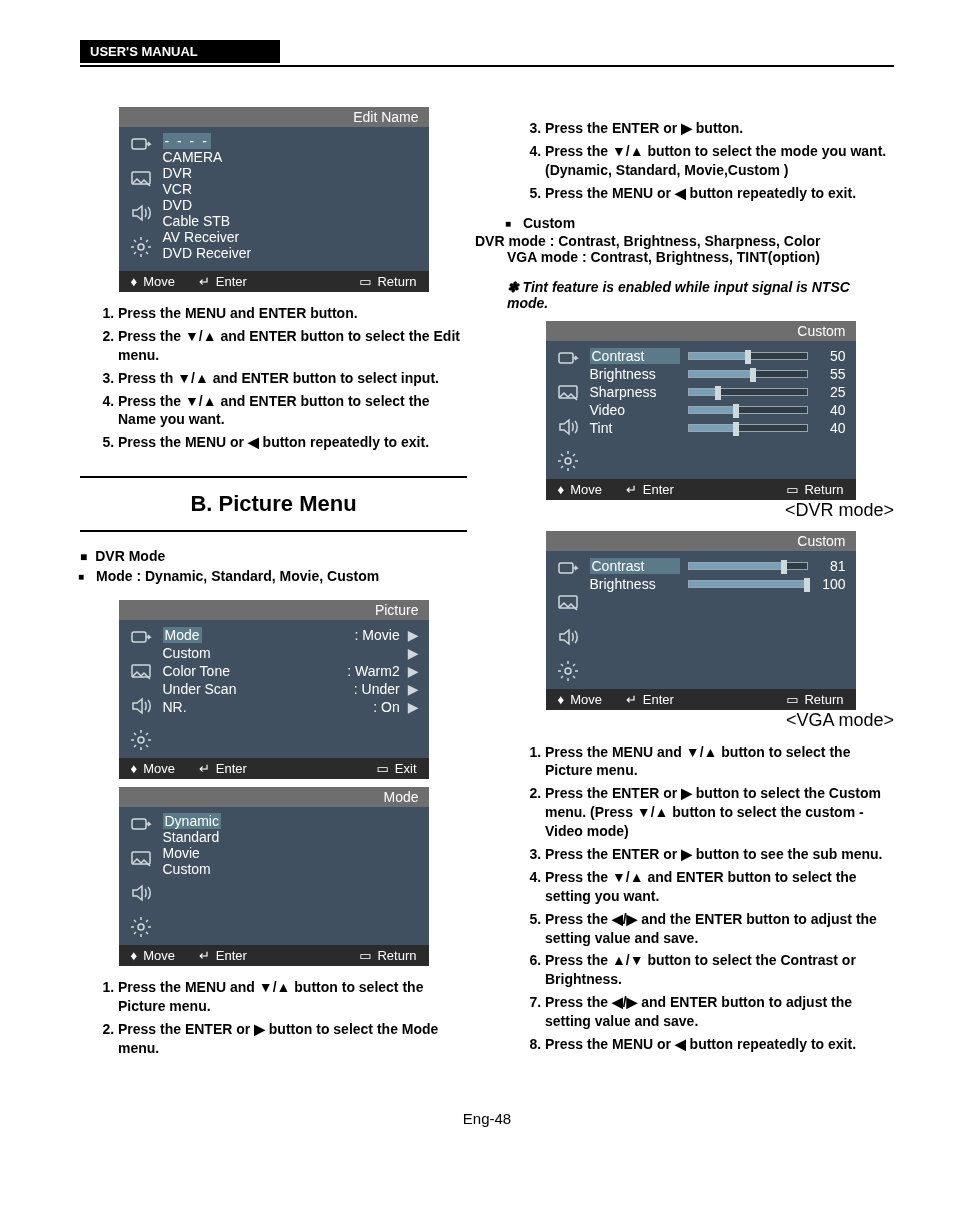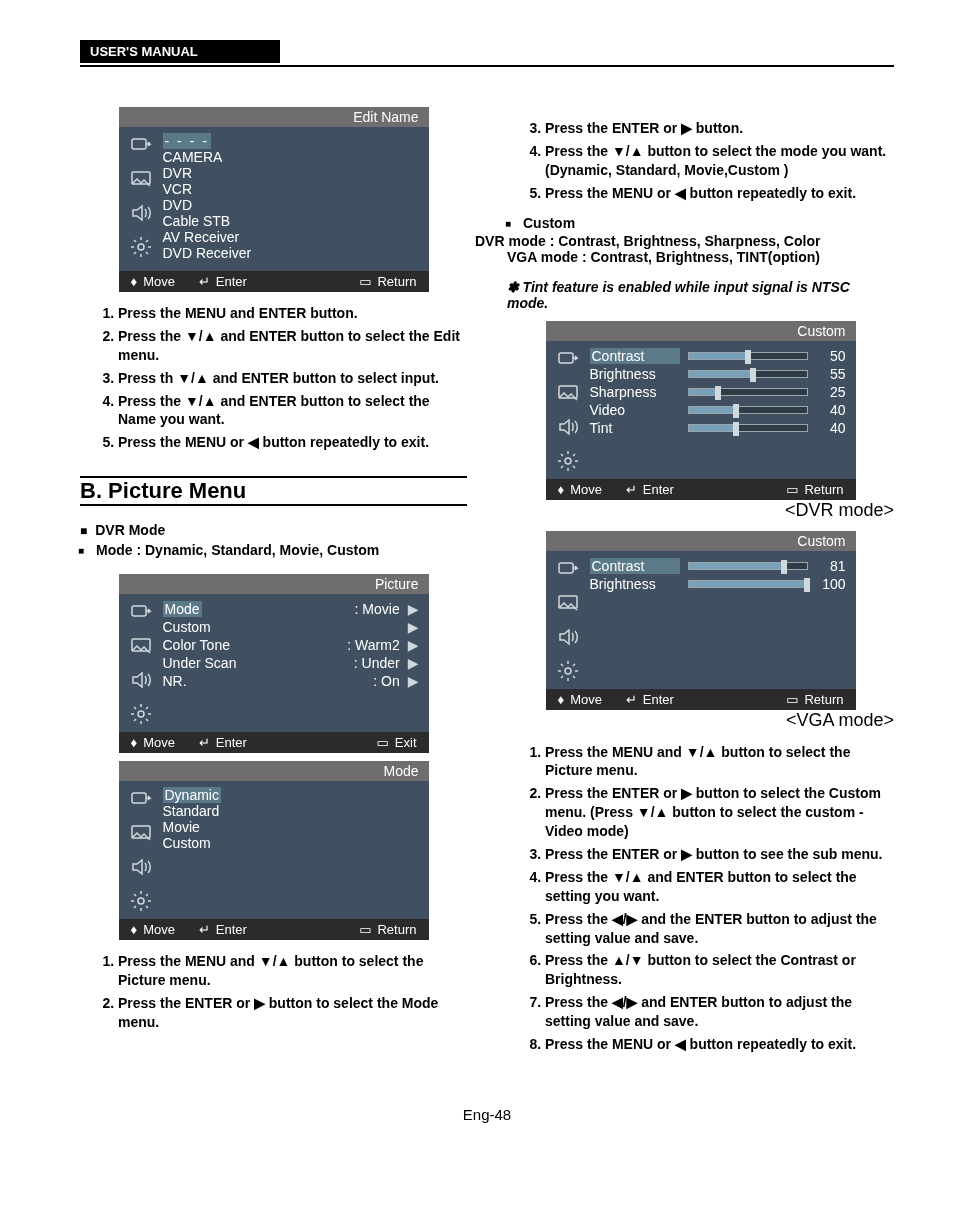--- a/index.html
+++ b/index.html
@@ -23,21 +23,21 @@
   .osd .content .dashes { letter-spacing: 2px; }
   .osd .foot { background: #2b2b2b; color: #fff; display: flex; align-items: center; gap: 24px; padding: 3px 12px; font-size: 13px; }
   .osd .foot .fgrp { display: inline-flex; align-items: center; gap: 6px; }
   .osd .slider-row { display: flex; align-items: center; gap: 8px; padding: 1px 0; }
   .osd .slider { position: relative; flex: 1; height: 8px; background: #2f3b45; border: 1px solid #9aa4ad; }
   .osd .slider .fill { position: absolute; left: 0; top: 0; bottom: 0; background: #78a0b8; }
   .osd .slider .knob { position: absolute; top: -3px; width: 6px; height: 14px; background: #cfd8dc; }
   .osd .slider-lbl { width: 90px; }
   .osd .slider-num { width: 30px; text-align: right; }
 
-  .section-title { font-size: 22px; font-weight: bold; text-align: left; padding: 0 0; margin: 24px 0 16px; border-top: 2px solid #000; border-bottom: 2px solid #000; }
+  .section-title { font-size: 22px; font-weight: bold; text-align: center; padding: 13px 0; margin: 24px 0 16px; border-top: 2px solid #000; border-bottom: 2px solid #000; }
   ol.steps { margin: 12px 0 12px 20px; padding-left: 18px; font-weight: bold; }
   ol.steps li { margin: 4px 0; line-height: 1.35; }
   .bullet { margin: 4px 0; }
   .bullet::before { content: "■"; margin-right: 8px; font-size: 12px; }
   .sub-bullet { margin: 2px 0 2px 16px; position: relative; }
   .sub-bullet::before { content: "■"; position: absolute; left: -18px; font-size: 10px; top: 3px; }
   .bold { font-weight: bold; }
   .ital { font-style: italic; }
   .centered-caption { text-align: right; font-size: 18px; margin: -8px 0 10px; }
   .page-num { text-align: center; margin-top: 40px; font-size: 15px; }

